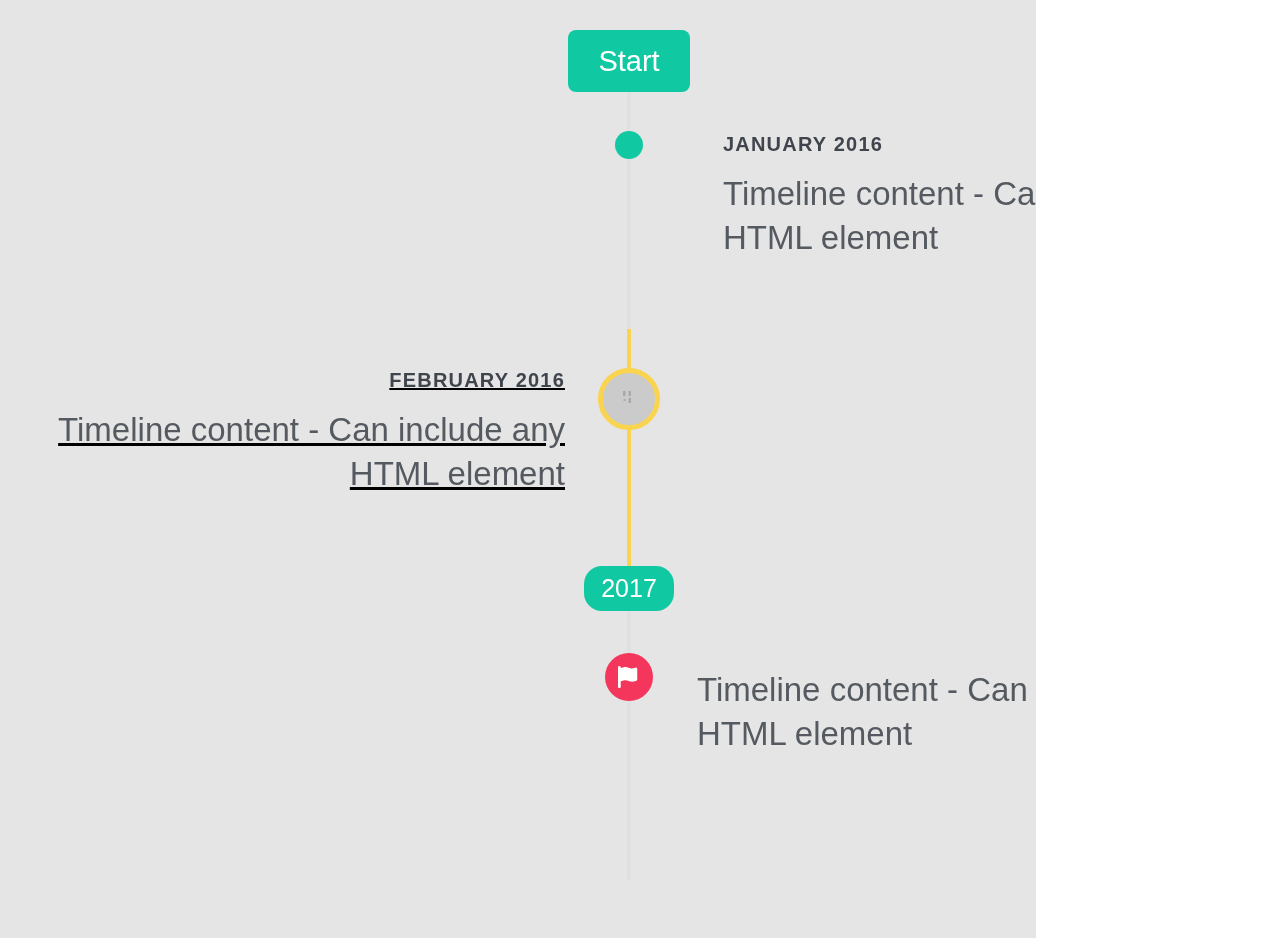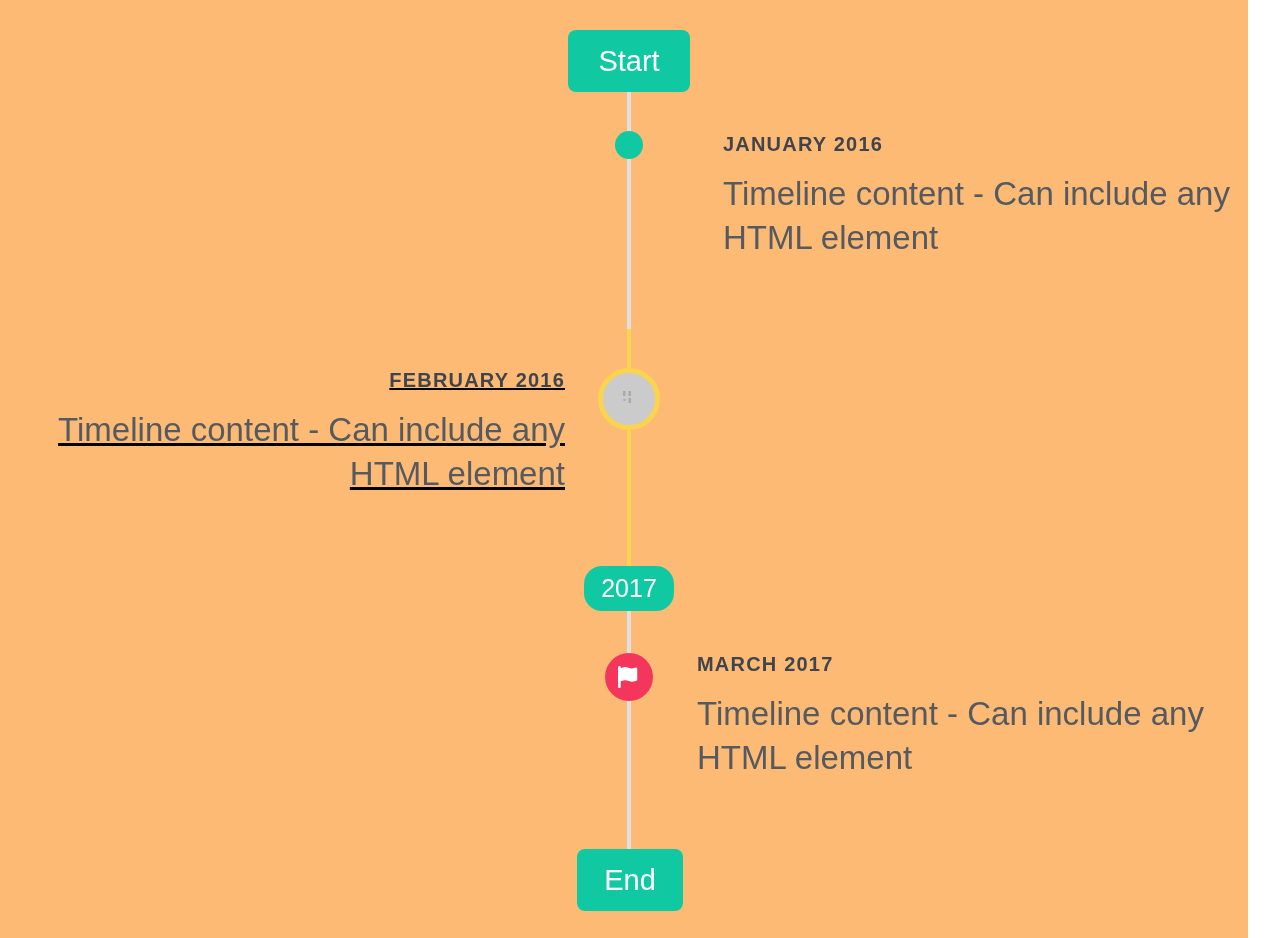--- a/index.html
+++ b/index.html
@@ -2,23 +2,23 @@
 <html style="--accent-teal: #10c9a2; --highlight-yellow: #fad44e; --accent-red: #f5365c; --line-gray: #e0e0e0; --marker-gray: #cbcbcb; --title-text: #3f444d; --body-text: #555a61; --badge-text: #ffffff;"><head>
 <meta charset="utf-8">
 <style>
   html, body {
     margin: 0;
     padding: 0;
     background: #ffffff;
   }
   .stage {
     position: relative;
-    width: 1248px;
+    width: 1036px;
     height: 938px;
-    background: #fdba74;
+    background: #e5e5e5;
     overflow: hidden;
     font-family: "Liberation Sans", "DejaVu Sans", sans-serif;
   }
   .line {
     position: absolute;
     left: 627px;
     width: 4px;
     z-index: 1;
   }
   .line.gray {
@@ -150,19 +150,17 @@
 
   <div class="marker flag">
     <span>
       <svg width="22" height="22" viewBox="0 0 512 512" aria-hidden="true">
         <path fill="#ffffff" d="M64 32C64 14.3 49.7 0 32 0S0 14.3 0 32V64 368 480c0 17.7 14.3 32 32 32s32-14.3 32-32V352l64.3-16.1c41.1-10.3 84.6-5.5 122.5 13.4c44.2 22.1 95.5 24.8 141.7 7.4l34.7-13c12.5-4.7 20.8-16.6 20.8-30V66.1c0-23-24.2-38-44.8-27.7l-9.6 4.8c-46.3 23.2-100.8 23.2-147.1 0c-35.1-17.6-75.4-22-113.5-12.5L64 48V32z"></path>
       </svg>
     </span>
   </div>
 
   <div class="item right mar">
-    <div class="title">MARCH 2017</div>
     <div class="content">Timeline content - Can include any HTML element</div>
   </div>
 
-  <div class="badge end">End</div>
 
 </div>
 
 </body></html>

